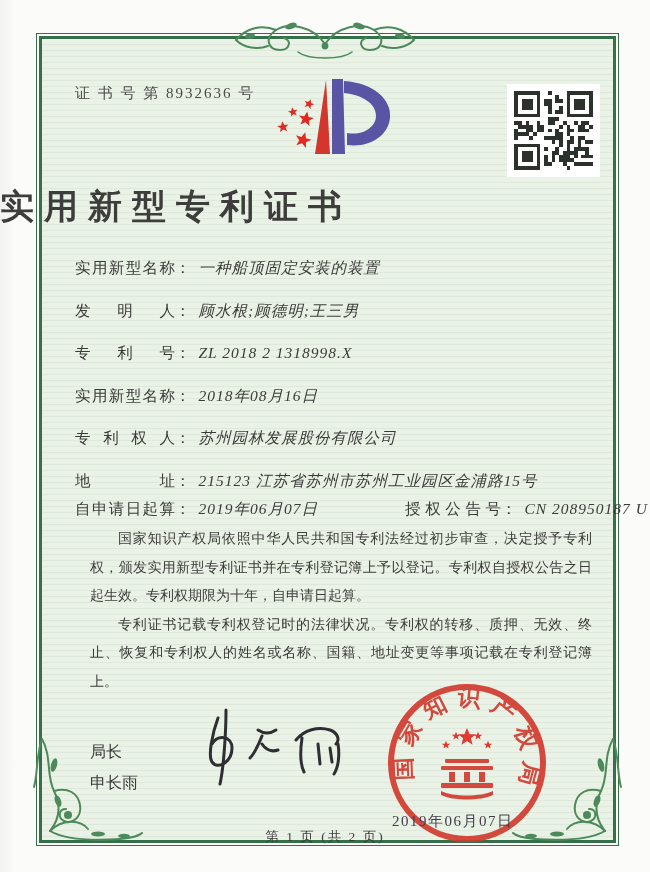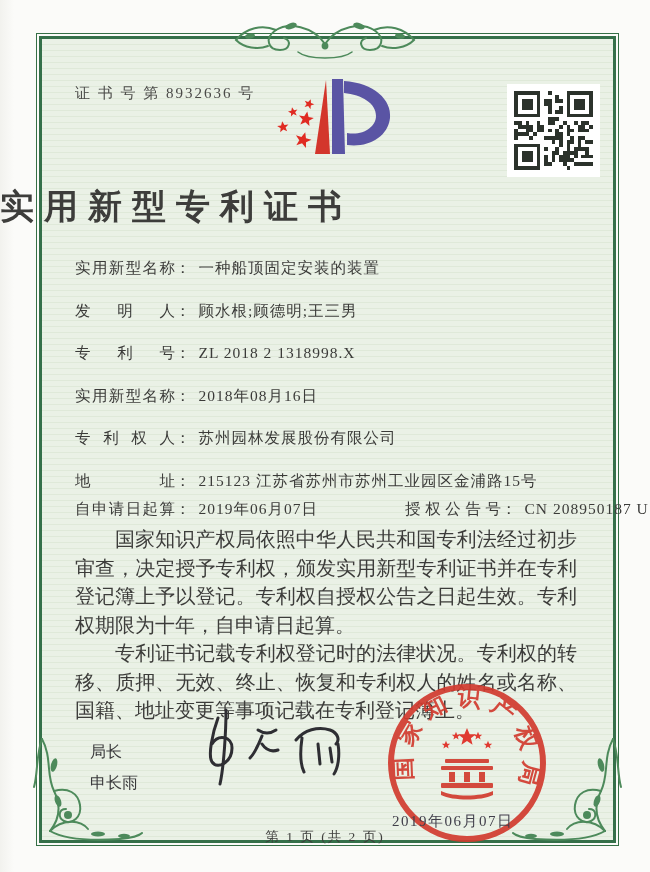--- a/index.html
+++ b/index.html
@@ -37,26 +37,26 @@
   }
   .field{
     position:absolute;left:75px;font-size:15.5px;color:#3b3b39;white-space:nowrap;
   }
   .flabel{
     display:inline-block;width:100px;
     text-align:justify;text-align-last:justify;
     vertical-align:bottom;
   }
   .fcolon{display:inline-block;margin-right:8px;}
-  .fvalue{letter-spacing:1px;}
+  .fvalue{letter-spacing:1px;font-style:italic;}
   .grant-no-group{position:absolute;left:330px;top:0;}
   .grant-no-group .flabel{width:96px;}
   .paras{
-    position:absolute;left:75px;top:525px;width:502px;
-    font-size:20px;line-height:28.5px;color:#3c3c3a;
+    position:absolute;left:90px;top:525px;width:502px;
+    font-size:14px;line-height:28.5px;color:#3c3c3a;
     text-align:justify;
   }
   .paras p{margin:0;text-indent:2em;}
   .signer{
     position:absolute;left:90px;top:736px;
     font-size:16px;line-height:31px;color:#39393b;
     font-family:"Liberation Sans","DejaVu Sans",sans-serif;
   }
   .signature{position:absolute;left:188px;top:700px;width:160px;height:95px;}
   .seal{position:absolute;left:383px;top:679px;width:168px;height:168px;opacity:.92;}

